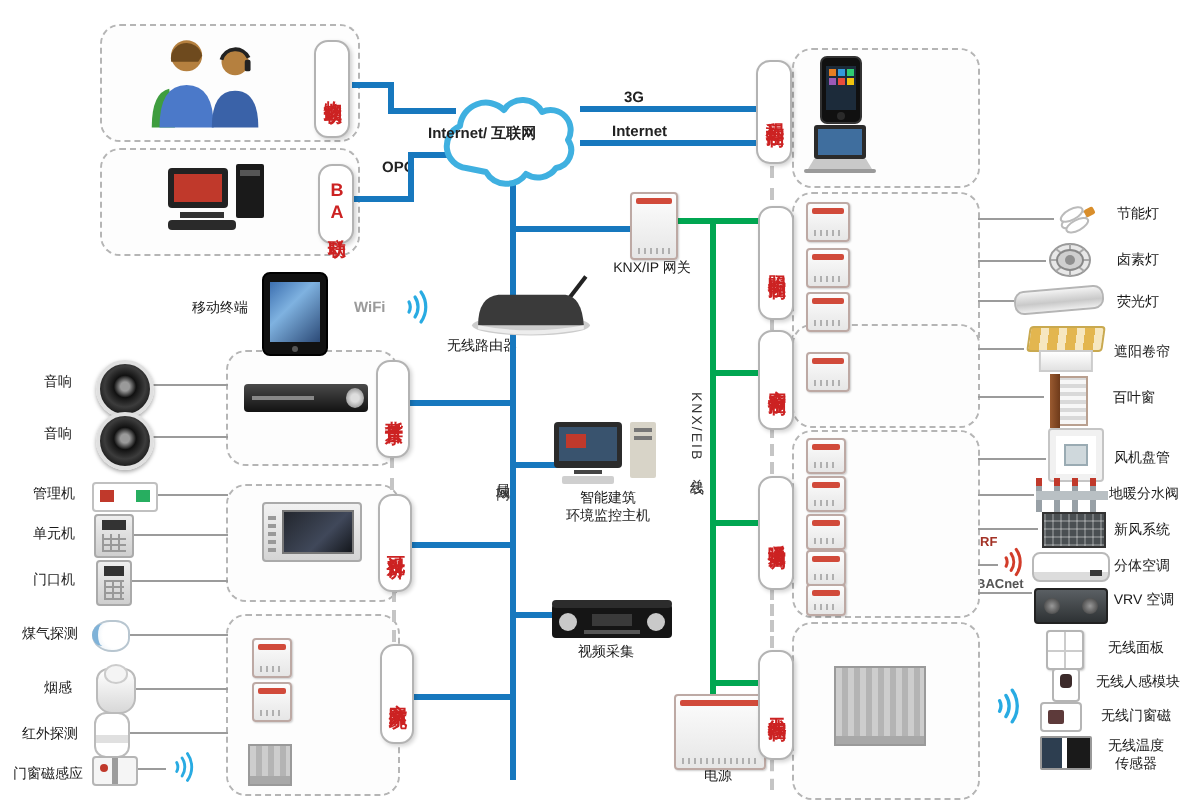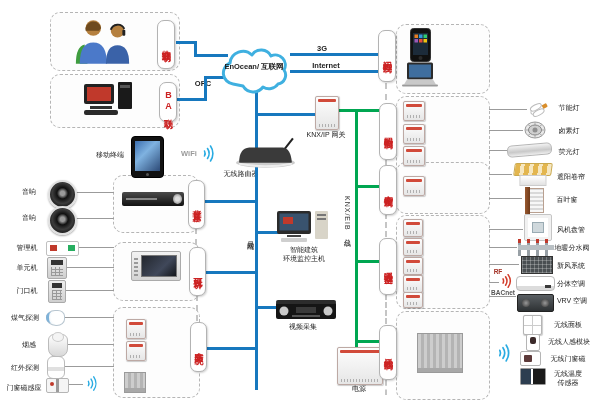--- a/index.html
+++ b/index.html
@@ -1,21 +1,21 @@
 <!DOCTYPE html>
 <html><head>
 <meta charset="utf-8">
 <style>
   html,body{margin:0;padding:0;background:#fff;}
   #stage{position:relative;width:600px;height:400px;background:#fff;overflow:hidden;
          font-family:"Liberation Sans","DejaVu Sans",sans-serif;}
   
   .lbl{position:absolute;font-size:7px;line-height:1.25;color:#1a1a1a;text-align:center;white-space:normal;}
   .lbl2 span{display:block;}
-  .net{position:absolute;font-size:7.5px;font-weight:bold;color:#222;text-align:center;}
+  .net{position:absolute;font-size:7.5px;font-weight:bold;color:#222;text-align:left;}
   .dim{color:#9a9a9a;font-weight:bold;}
   .vtext{position:absolute;writing-mode:vertical-rl;font-size:7px;color:#333;letter-spacing:1px;}
   
   .tag{position:absolute;display:flex;align-items:center;justify-content:center;
        writing-mode:vertical-rl;text-orientation:upright;background:#fff;
        border:1px solid #b3b3b3;border-radius:7px;color:#cc2222;font-weight:bold;
        font-size:9px;letter-spacing:1px;line-height:1;z-index:6;
        box-shadow:1px 1px 2px rgba(0,0,0,.18);}
   
   .dbox{position:absolute;border:1.6px dashed #b5b5b5;border-radius:10px;background:#fdfdfd;z-index:1;}
@@ -115,21 +115,21 @@
   <div class="vl blue" style="left:194px;top:41px;height:16px;"></div>
   <div class="hl blue" style="left:194px;top:54px;width:34px;"></div>
   <div class="hl blue" style="left:176px;top:98px;width:30px;"></div>
   <div class="vl blue" style="left:204px;top:76px;height:25px;"></div>
   <div class="hl blue" style="left:204px;top:76px;width:24px;"></div>
   <div class="net" style="left:191px;top:79px;width:24px;">OPC</div>
 
   <svg class="icon" style="left:213px;top:38px;z-index:5;" width="82" height="58" viewBox="0 0 82 58">
     <path d="M20 46 a11 11 0 0 1 -3 -21 a13 13 0 0 1 22 -8 a11 11 0 0 1 19 1 a10 10 0 0 1 13 14 a9 9 0 0 1 -6 14 a11 11 0 0 1 -15 3 a12 12 0 0 1 -20 -1 z" fill="#ffffff" stroke="#3fb0e0" stroke-width="3" stroke-linejoin="round"></path>
   </svg>
-  <div class="net" style="left:214px;top:62px;width:80px;z-index:6;">EnOcean/ 互联网</div>
+  <div class="net" style="left:214px;top:62px;width:80px;z-index:6;">Internet/ 互联网</div>
 
   <div class="hl blue" style="left:290px;top:53px;width:89px;"></div>
   <div class="hl blue" style="left:290px;top:70px;width:89px;"></div>
   <div class="net" style="left:312px;top:44px;width:20px;">3G</div>
   <div class="net" style="left:306px;top:61px;width:40px;">Internet</div>
 
   <div class="vl blue" style="left:255px;top:92px;height:298px;"></div>
   <div class="vtext" style="left:245px;top:236px;">局域网</div>
   <div class="hl blue" style="left:258px;top:113px;width:58px;"></div>
   <div class="hl blue" style="left:204px;top:200px;width:53px;"></div>

